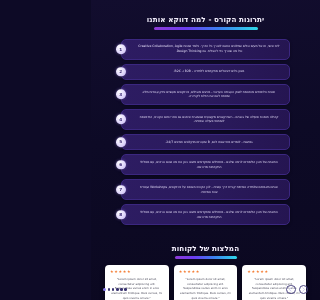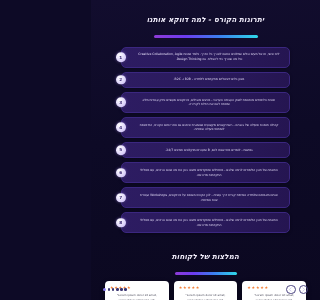--- a/index.html
+++ b/index.html
@@ -36,23 +36,22 @@
     margin-bottom: 9px;
   }
 
   .section-heading .heading-text {
     display: inline-block;
     font-size: 7.2px;
     font-weight: bold;
     letter-spacing: 0.1px;
     color: #f2eefc;
     line-height: 1.15;
-    padding-bottom: 10px;
+    padding-bottom: 2px;
     white-space: nowrap;
-    font-style: italic;
   }
 
   .heading-underline {
     display: block;
     height: 2.6px;
     width: 104px;
     margin: 1px auto 0 auto;
     border-radius: 2px;
     background: linear-gradient(90deg, #8e3bd6 0%, #6d3cf0 30%, #3c7ef0 62%, #2fd8e8 100%);
   }

